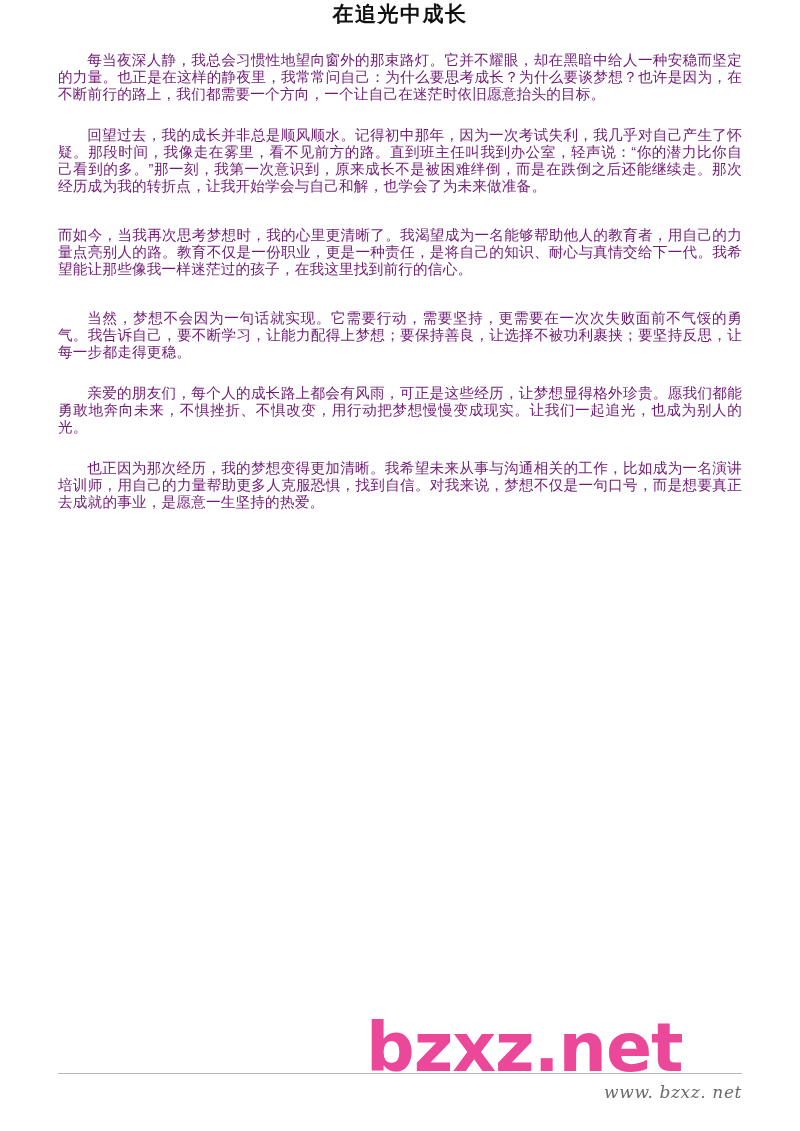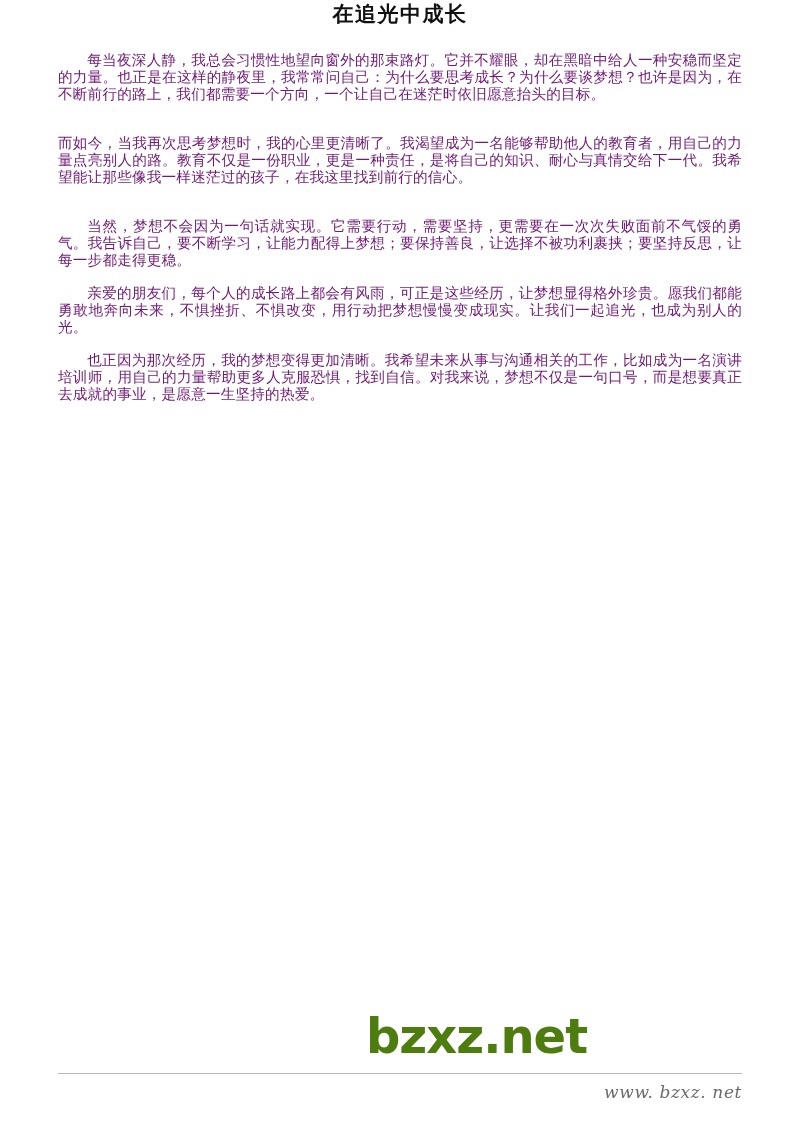--- a/index.html
+++ b/index.html
@@ -55,32 +55,32 @@
     color: #701a75;
     margin: 0;
     text-indent: 2em;
     letter-spacing: 0.2px;
   }
 
   .para.no-indent { text-indent: 0; }
 
   .para-gap-lg { margin-top: 24px; }
   .para-gap-md { margin-top: 32px; }
-  .para-gap-sm { margin-top: 16px; }
+  .para-gap-sm { margin-top: 24px; }
   .first-para { margin-top: 24px; }
 
   .watermark {
     position: absolute;
     left: 366px;
     top: 1008px;
     font-family: "DejaVu Sans", "Liberation Sans", sans-serif;
     font-weight: bold;
-    font-size: 48px;
+    font-size: 68px;
     letter-spacing: -1px;
-    color: #4d7c0f;
+    color: #ec4899;
     user-select: none;
     pointer-events: none;
     white-space: nowrap;
   }
 
   .footer-rule {
     position: absolute;
     left: 58px;
     top: 1073px;
     width: 684px;
@@ -103,20 +103,21 @@
 <body>
 
 <div class="page">
 
   <div class="content">
 
     <h1 class="doc-title" id="article-1-title">在追光中成长</h1>
 
     <p class="para first-para">每当夜深人静，我总会习惯性地望向窗外的那束路灯。它并不耀眼，却在黑暗中给人一种安稳而坚定的力量。也正是在这样的静夜里，我常常问自己：为什么要思考成长？为什么要谈梦想？也许是因为，在不断前行的路上，我们都需要一个方向，一个让自己在迷茫时依旧愿意抬头的目标。</p>
 
+    <p class="para para-gap-lg">回望过去，我的成长并非总是顺风顺水。记得初中那年，因为一次考试失利，我几乎对自己产生了怀疑。那段时间，我像走在雾里，看不见前方的路。直到班主任叫我到办公室，轻声说：“你的潜力比你自己看到的多。”那一刻，我第一次意识到，原来成长不是被困难绊倒，而是在跌倒之后还能继续走。那次经历成为我的转折点，让我开始学会与自己和解，也学会了为未来做准备。</p>
 
     <p class="para para-gap-md no-indent">而如今，当我再次思考梦想时，我的心里更清晰了。我渴望成为一名能够帮助他人的教育者，用自己的力量点亮别人的路。教育不仅是一份职业，更是一种责任，是将自己的知识、耐心与真情交给下一代。我希望能让那些像我一样迷茫过的孩子，在我这里找到前行的信心。</p>
 
     <p class="para para-gap-md">当然，梦想不会因为一句话就实现。它需要行动，需要坚持，更需要在一次次失败面前不气馁的勇气。我告诉自己，要不断学习，让能力配得上梦想；要保持善良，让选择不被功利裹挟；要坚持反思，让每一步都走得更稳。</p>
 
     <p class="para para-gap-sm">亲爱的朋友们，每个人的成长路上都会有风雨，可正是这些经历，让梦想显得格外珍贵。愿我们都能勇敢地奔向未来，不惧挫折、不惧改变，用行动把梦想慢慢变成现实。让我们一起追光，也成为别人的光。</p>
 
 
 
 

